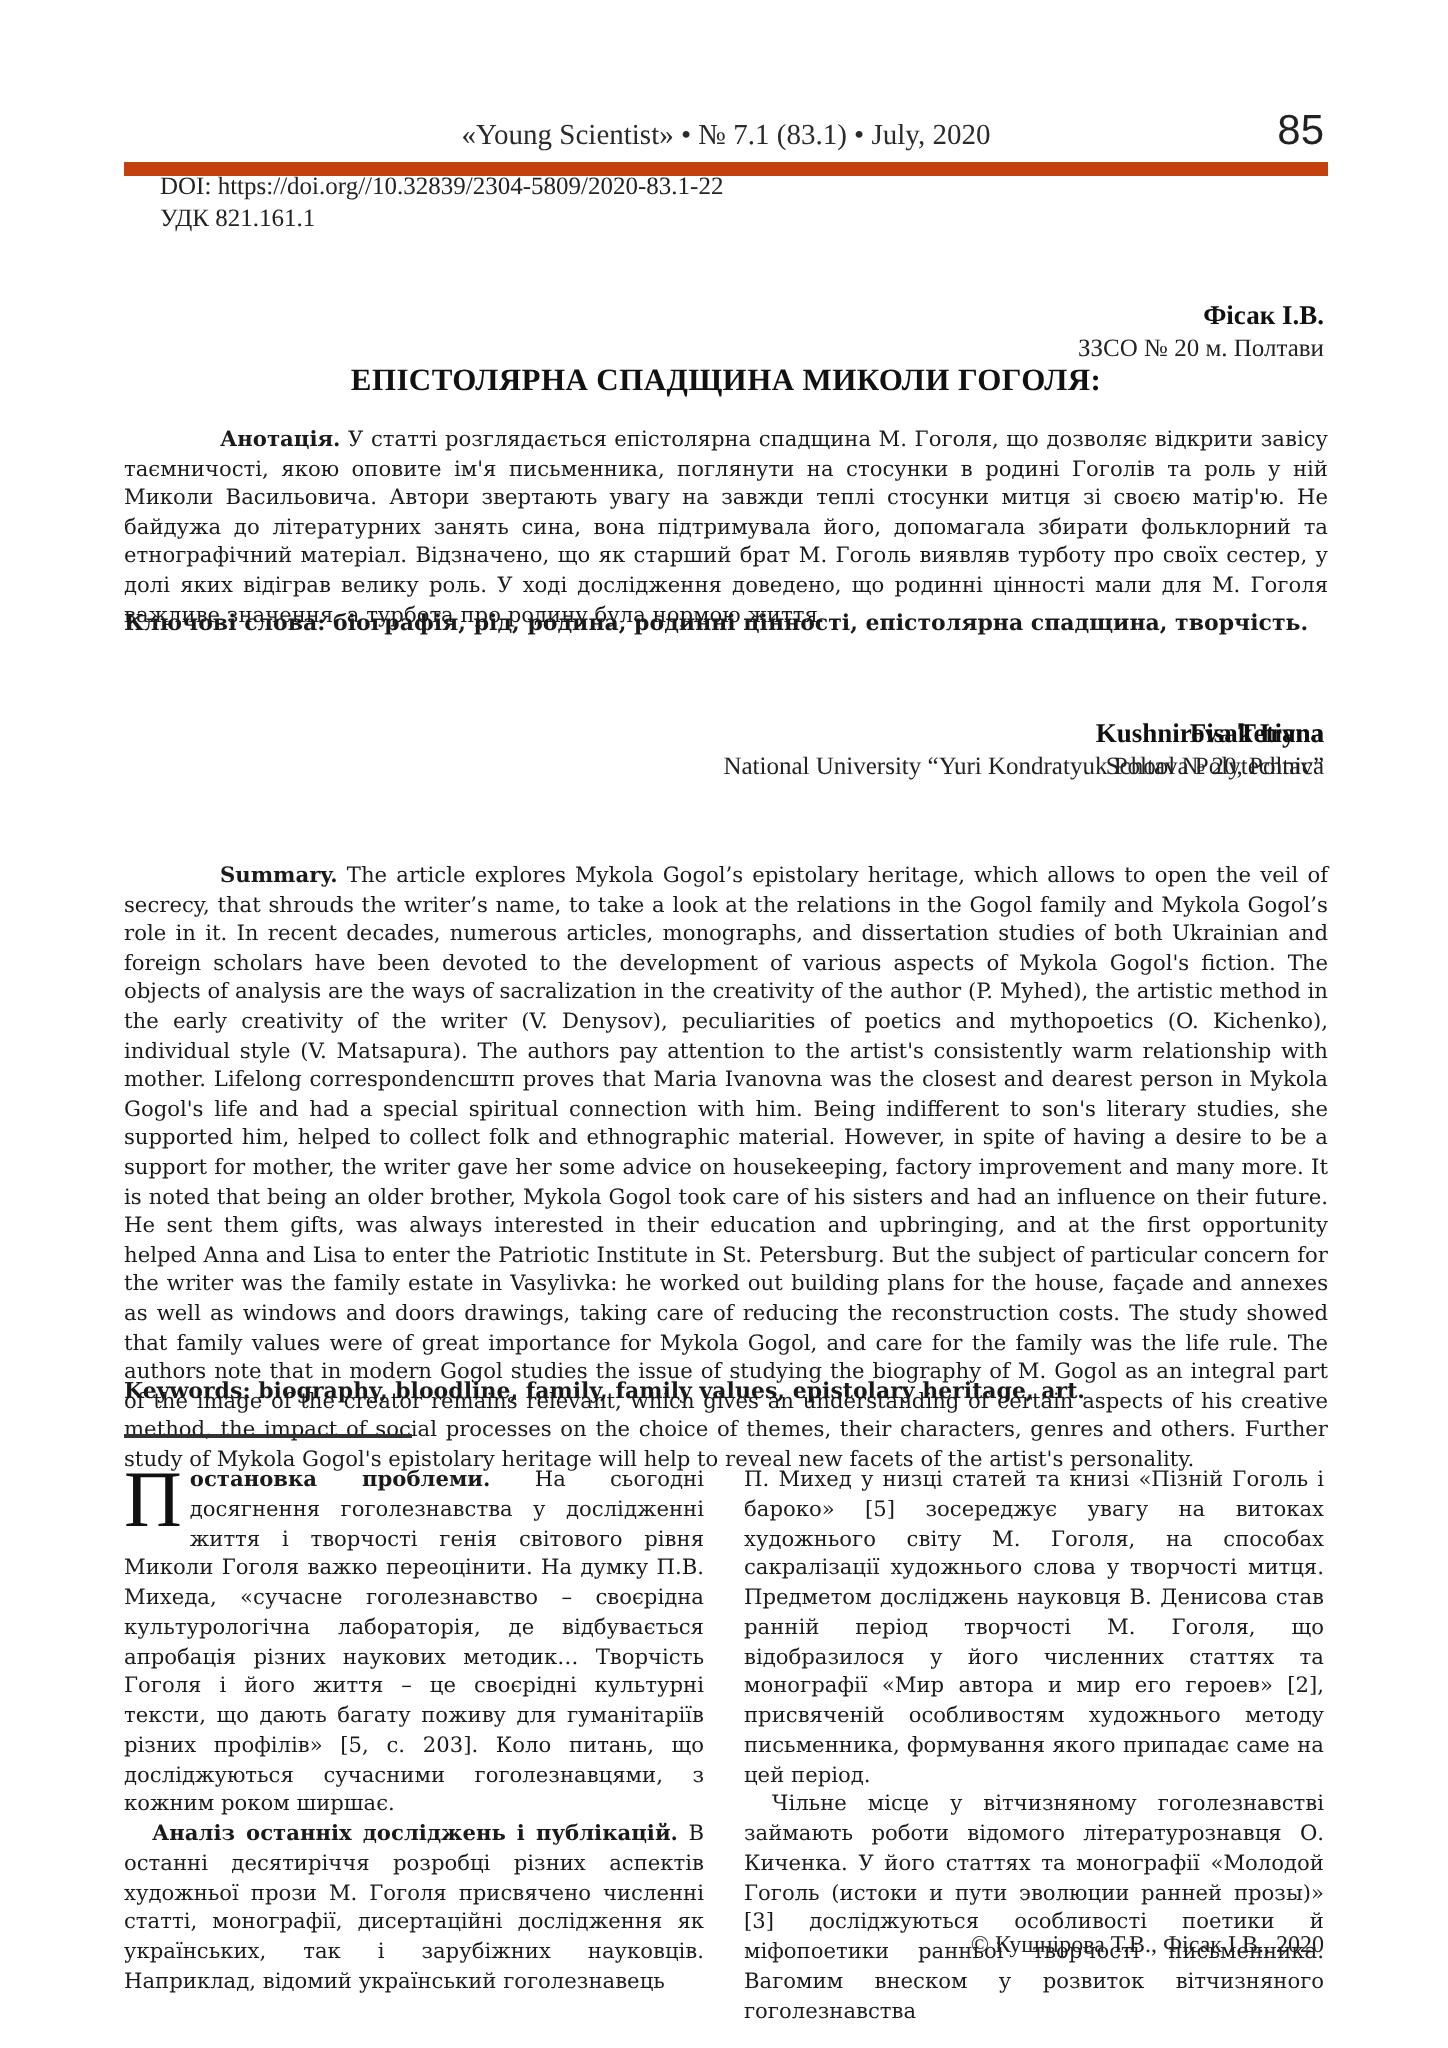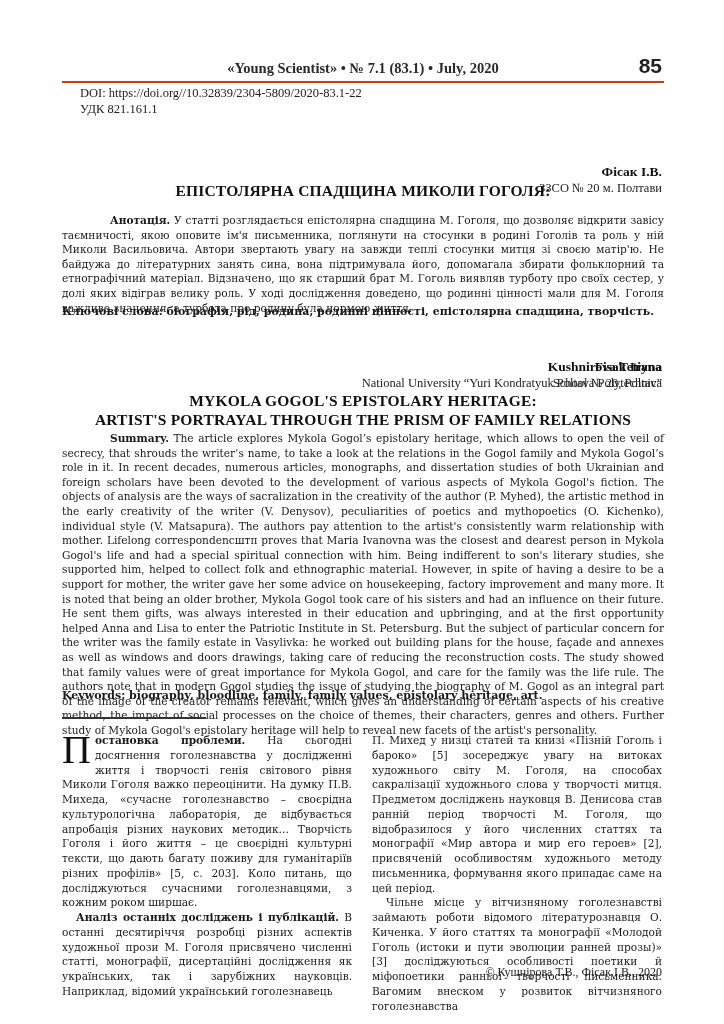--- a/index.html
+++ b/index.html
@@ -1,18 +1,18 @@
 <!DOCTYPE html>
 <html><head>
 <meta charset="utf-8">
 <style>
   html, body { margin: 0; padding: 0; background: #ffffff; }
   body { width: 724px; height: 1024px; position: relative; overflow: hidden; font-family: "DejaVu Serif", "Liberation Serif", serif; color: #1a1a1a; }
   .page { position: absolute; left: 0; top: 0; width: 724px; height: 1024px; }
-  .running-head { position: absolute; left: 62px; top: 57px; width: 602px; height: 24px; border-bottom: 2px solid #c2410c; font-weight: bold; }
+  .running-head { position: absolute; left: 62px; top: 57px; width: 602px; height: 24px; border-bottom: 7px solid #c2410c; }
   .running-head .journal { position: absolute; left: 0; right: 0; top: 3px; text-align: center; font-family: "Liberation Serif", serif; font-size: 14.5px; color: #2a2a2a; }
   .running-head .pageno { position: absolute; right: 2px; top: -3px; font-family: "Liberation Sans", sans-serif; font-size: 21px; color: #222; }
   .meta { position: absolute; left: 80px; font-family: "Liberation Serif", serif; font-size: 12.5px; color: #222; }
   .author-block { position: absolute; right: 62px; text-align: right; font-family: "Liberation Serif", serif; }
   .author-name { font-weight: bold; font-size: 13.5px; color: #111; }
   .author-aff { font-size: 12.5px; color: #222; margin-top: 1px; }
   .title { position: absolute; left: 62px; width: 602px; text-align: center; font-family: "Liberation Serif", serif; font-weight: bold; font-size: 15.5px; line-height: 19px; color: #111; letter-spacing: 0.2px; }
   .abstract { position: absolute; left: 62px; width: 602px; font-family: "DejaVu Serif", serif; font-size: 10.6px; line-height: 14.6px; text-align: justify; color: #1a1a1a; }
   .abstract b { font-weight: bold; margin-left: 48px; }
   .keywords { position: absolute; left: 62px; width: 602px; font-family: "DejaVu Serif", serif; font-size: 11px; line-height: 14.6px; color: #1a1a1a; font-weight: bold; }
@@ -29,21 +29,21 @@
 <div class="page">
 
   <div class="running-head">
     <div class="journal">«Young Scientist» • № 7.1 (83.1) • July, 2020</div>
     <div class="pageno">85</div>
   </div>
 
   <div class="meta" style="top:86px;">DOI: https://doi.org//10.32839/2304-5809/2020-83.1-22</div>
   <div class="meta" style="top:102px;">УДК 821.161.1</div>
 
-  <div class="author-block" style="top:164px;">
+  <div class="author-block" style="top:150px;">
     <div class="author-name">Фісак І.В.</div>
     <div class="author-aff">ЗЗСО № 20 м. Полтави</div>
   </div>
 
   <div class="title" style="top:181px;">
     <div>ЕПІСТОЛЯРНА СПАДЩИНА МИКОЛИ ГОГОЛЯ:</div>
   </div>
 
   <div class="abstract" style="top:213px;"><b>Анотація.</b><span> У статті розглядається епістолярна спадщина М. Гоголя, що дозволяє відкрити завісу таємничості, якою оповите ім'я письменника, поглянути на стосунки в родині Гоголів та роль у ній Миколи Васильовича. Автори звертають увагу на завжди теплі стосунки митця зі своєю матір'ю. Не байдужа до літературних занять сина, вона підтримувала його, допомагала збирати фольклорний та етнографічний матеріал. Відзначено, що як старший брат М. Гоголь виявляв турботу про своїх сестер, у долі яких відіграв велику роль. У ході дослідження доведено, що родинні цінності мали для М. Гоголя важливе значення, а турбота про родину була нормою життя.</span></div>
 
@@ -51,24 +51,20 @@
 
   <div class="author-block" style="top:327px;margin-top:32px;">
     <div class="author-name">Kushnirova Tetiana</div>
     <div class="author-aff">National University “Yuri Kondratyuk Poltava Polytechnic”</div>
   </div>
   <div class="author-block" style="top:359px;">
     <div class="author-name">Fisak Iryna</div>
     <div class="author-aff">School № 20, Poltava</div>
   </div>
 
-  <div class="title" style="top:391px;">
-    <div>MYKOLA GOGOL'S EPISTOLARY HERITAGE:</div>
-    <div>ARTIST'S PORTRAYAL THROUGH THE PRISM OF FAMILY RELATIONS</div>
-  </div>
 
   <div class="abstract" style="top:431px;"><b>Summary.</b><span> The article explores Mykola Gogol’s epistolary heritage, which allows to open the veil of secrecy, that shrouds the writer’s name, to take a look at the relations in the Gogol family and Mykola Gogol’s role in it. In recent decades, numerous articles, monographs, and dissertation studies of both Ukrainian and foreign scholars have been devoted to the development of various aspects of Mykola Gogol's fiction. The objects of analysis are the ways of sacralization in the creativity of the author (P. Myhed), the artistic method in the early creativity of the writer (V. Denysov), peculiarities of poetics and mythopoetics (O. Kichenko), individual style (V. Matsapura). The authors pay attention to the artist's consistently warm relationship with mother. Lifelong correspondencштп proves that Maria Ivanovna was the closest and dearest person in Mykola Gogol's life and had a special spiritual connection with him. Being indifferent to son's literary studies, she supported him, helped to collect folk and ethnographic material. However, in spite of having a desire to be a support for mother, the writer gave her some advice on housekeeping, factory improvement and many more. It is noted that being an older brother, Mykola Gogol took care of his sisters and had an influence on their future. He sent them gifts, was always interested in their education and upbringing, and at the first opportunity helped Anna and Lisa to enter the Patriotic Institute in St. Petersburg. But the subject of particular concern for the writer was the family estate in Vasylivka: he worked out building plans for the house, façade and annexes as well as windows and doors drawings, taking care of reducing the reconstruction costs. The study showed that family values were of great importance for Mykola Gogol, and care for the family was the life rule. The authors note that in modern Gogol studies the issue of studying the biography of M. Gogol as an integral part of the image of the creator remains relevant, which gives an understanding of certain aspects of his creative method, the impact of social processes on the choice of themes, their characters, genres and others. Further study of Mykola Gogol's epistolary heritage will help to reveal new facets of the artist's personality.</span></div>
 
   <div class="keywords" style="top:689px;"><b>Keywords:</b><span> biography, bloodline, family, family values, epistolary heritage, art.</span></div>
 
   <div class="rule"></div>
 
   <div class="col" style="left:62px;">
     <p class="first"><span class="dropcap">П</span><b>остановка проблеми.</b><span> На сьогодні досягнення гоголезнавства у дослідженні життя і творчості генія світового рівня Миколи Гоголя важко переоцінити. На думку П.В. Михеда, «сучасне гоголезнавство – своєрідна культурологічна лабораторія, де відбувається апробація різних наукових методик… Творчість Гоголя і його життя – це своєрідні культурні тексти, що дають багату поживу для гуманітаріїв різних профілів» [5, с. 203]. Коло питань, що досліджуються сучасними гоголезнавцями, з кожним роком ширшає.</span></p>
     <p><b>Аналіз останніх досліджень і публікацій.</b><span> В останні десятиріччя розробці різних аспектів художньої прози М. Гоголя присвячено численні статті, монографії, дисертаційні дослідження як українських, так і зарубіжних науковців. Наприклад, відомий український гоголезнавець</span></p>

